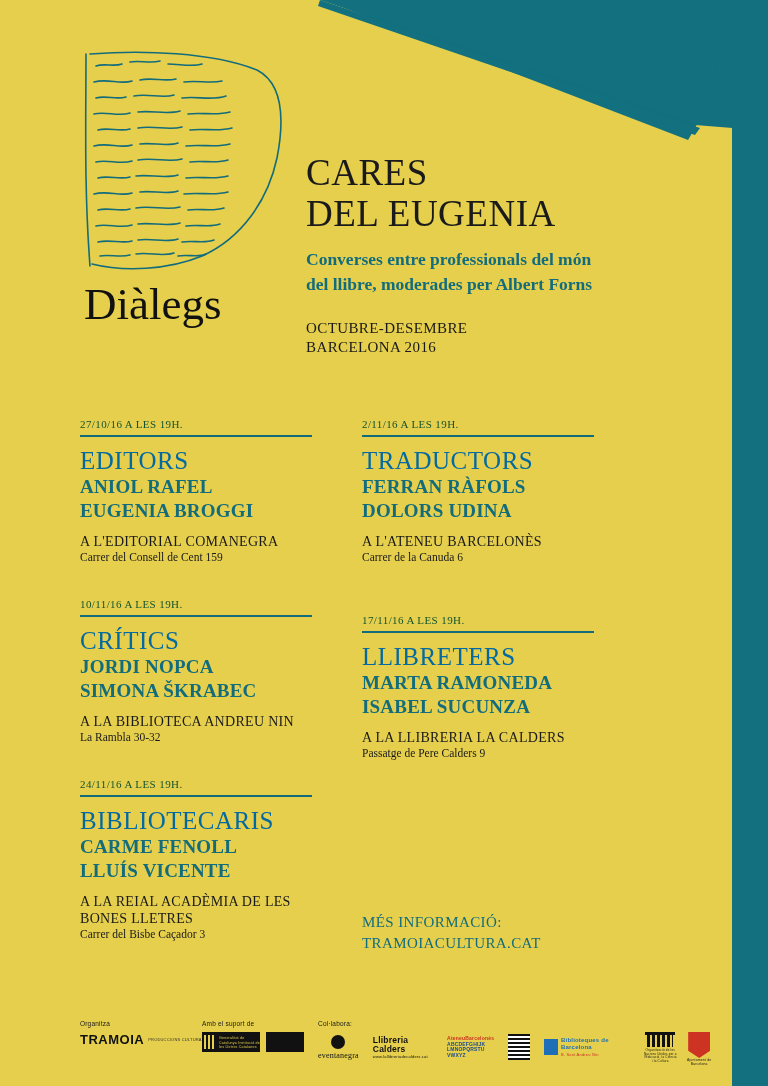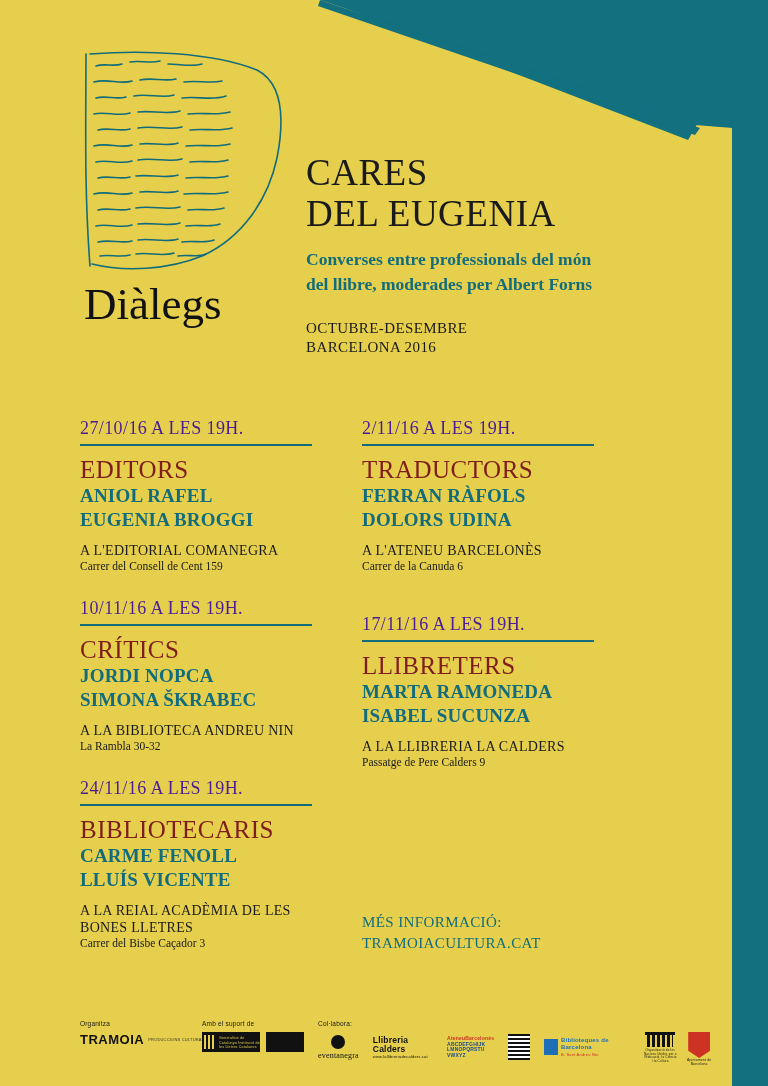--- a/index.html
+++ b/index.html
@@ -114,35 +114,35 @@
     position: absolute;
     left: 80px;
     top: 418px;
     width: 540px;
   }
   .evt {
     position: absolute;
     width: 240px;
   }
   .evt .date {
-    font-size: 18px;
+    font-size: 11px;
     letter-spacing: 0.4px;
-    color: #4c1d95;
+    color: #14532d;
     margin-bottom: 5px;
   }
   .evt .rule {
     height: 2px;
     background: #136c7c;
     width: 232px;
     margin-bottom: 9px;
   }
   .evt .cat {
     font-size: 25px;
     letter-spacing: 0.5px;
-    color: #7f1d1d;
+    color: #0369a1;
     line-height: 29px;
     font-family: "Liberation Serif", serif;
   }
   .evt .person {
     font-size: 19px;
     line-height: 24px;
     color: #136c7c;
     font-weight: bold;
     letter-spacing: 0.2px;
   }

